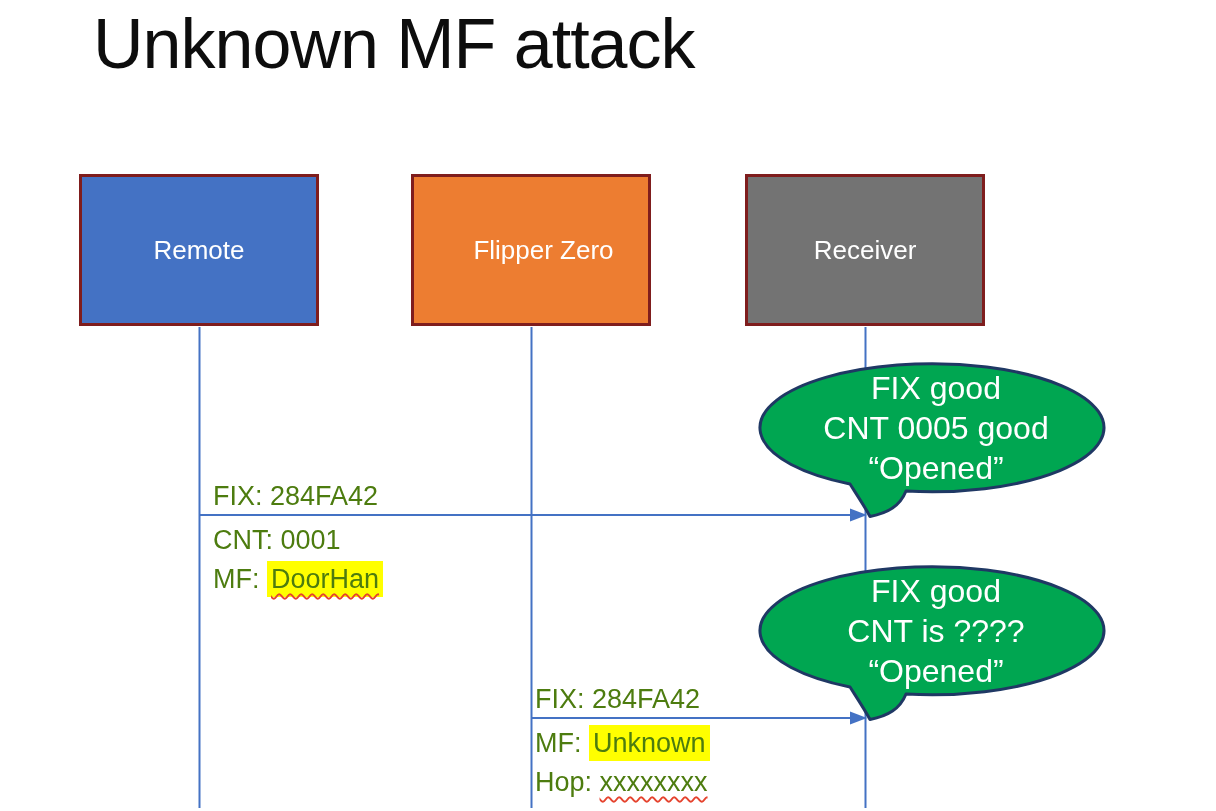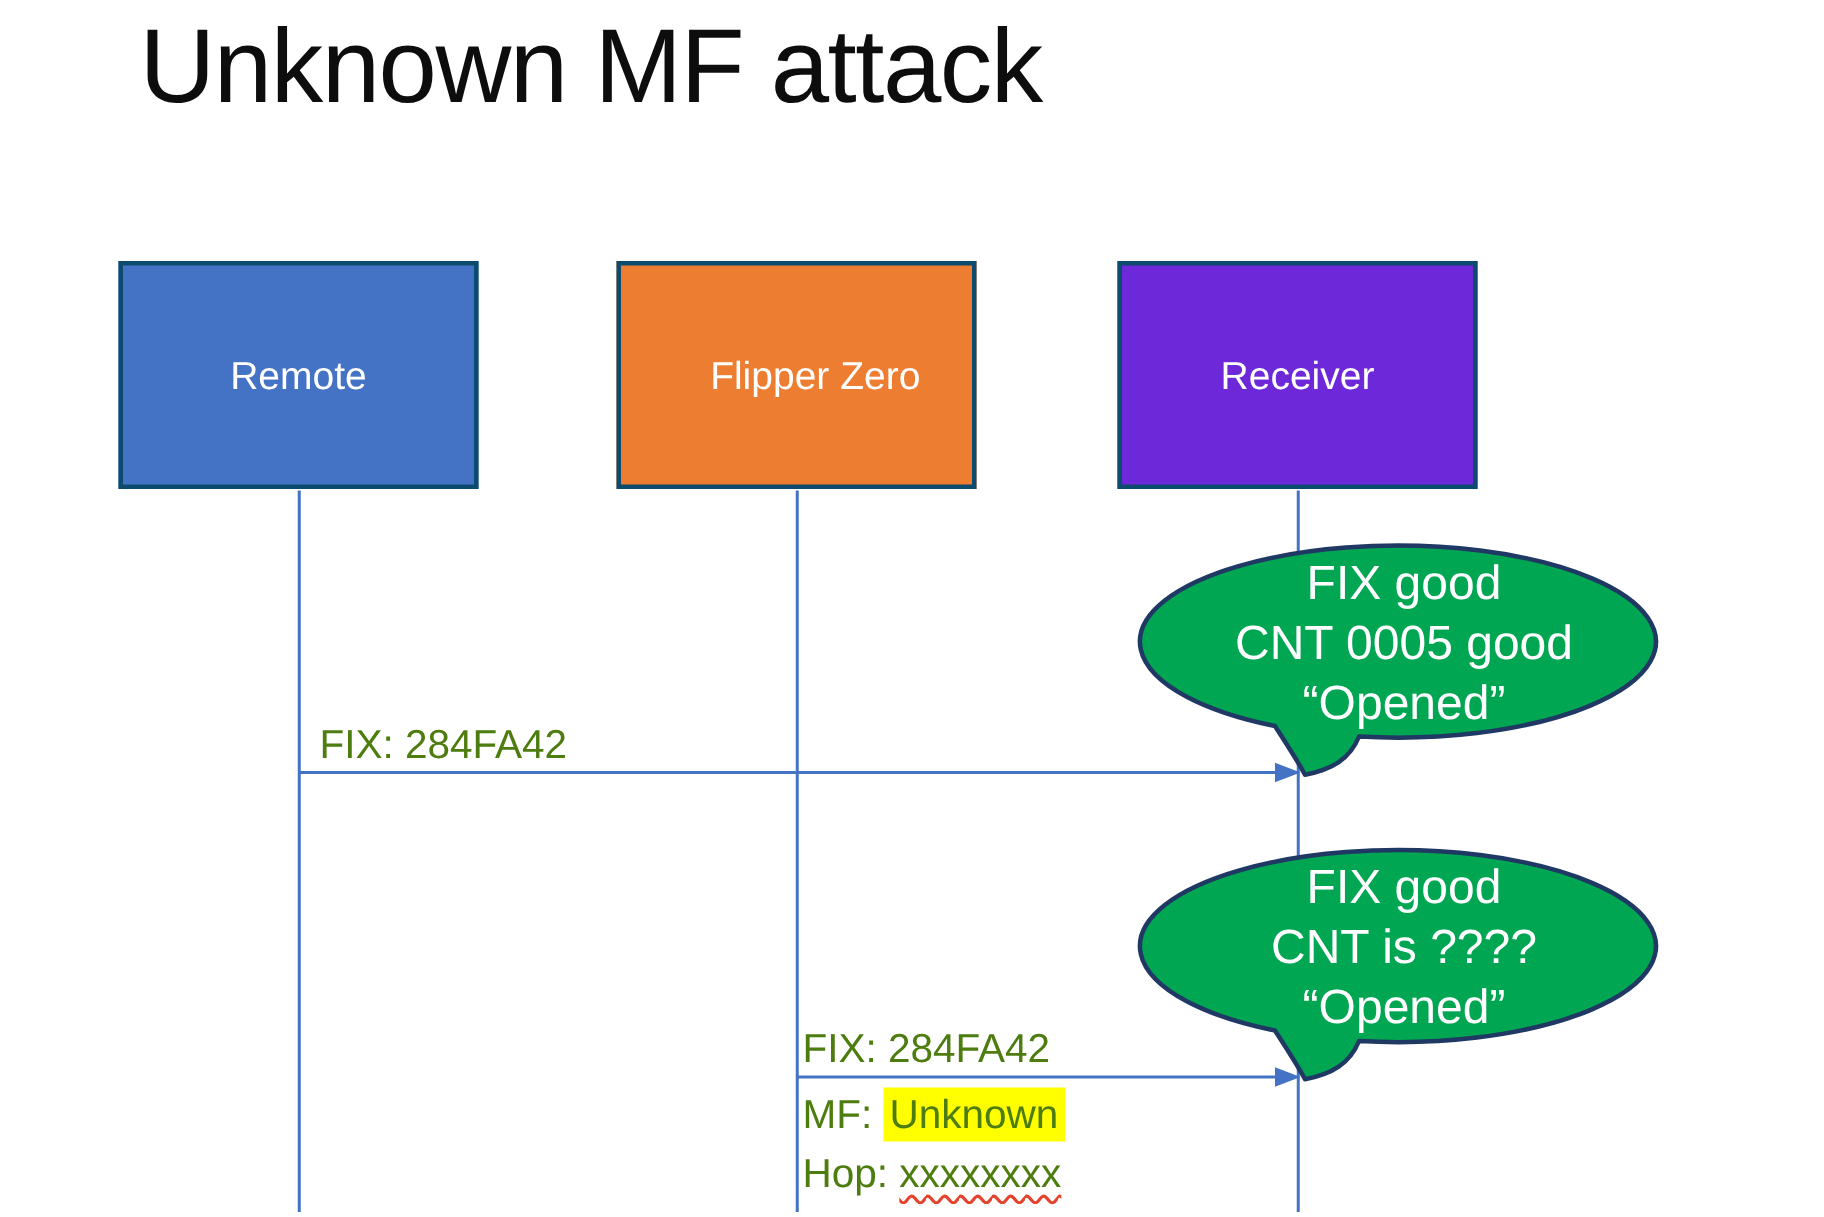--- a/index.html
+++ b/index.html
@@ -7,27 +7,27 @@
     position:relative;width:1216px;height:811px;background:#ffffff;
     font-family:"Liberation Sans",sans-serif;overflow:hidden;margin-left:38px;
   }
   .title{
     position:absolute;left:55px;top:4px;margin:0;
     font-size:70px;font-weight:300;letter-spacing:-1px;color:#0d0d0d;
     font-family:"Liberation Sans",sans-serif;white-space:nowrap;
   }
   .actor{
     position:absolute;top:174px;width:240px;height:152px;
-    border:3px solid #0c4a6e;box-sizing:border-box;
+    border:3px solid #7f1d1d;box-sizing:border-box;
     display:flex;align-items:center;justify-content:center;
   }
   .actor span{color:#ffffff;font-size:26px;}
   .actor-remote{left:41px;background:#4472C4;}
   .actor-flipper{left:373px;background:#ED7D31;padding-left:25px;}
-  .actor-receiver{left:707px;background:#6d28d9;}
+  .actor-receiver{left:707px;background:#737373;}
   #overlay{position:absolute;left:0;top:0;width:1216px;height:811px;}
   .msg{
     position:absolute;color:#4d7c0f;font-size:27px;line-height:39px;white-space:nowrap;
   }
   .msg-above-1{left:175px;top:477px;}
   .msg-below-1{left:175px;top:521px;}
   .msg-above-2{left:497px;top:680px;}
   .msg-below-2{left:497px;top:724px;}
   .hl{background:#FFFF00;padding:3px 4px;}
   .sq{
@@ -76,20 +76,24 @@
     </g>
 
     <line x1="161" y1="515" x2="813" y2="515" stroke="#4472C4" stroke-width="2"></line>
     <polygon points="812,508.5 829,515 812,521.5" fill="#4472C4"></polygon>
 
     <line x1="493" y1="718" x2="813" y2="718" stroke="#4472C4" stroke-width="2"></line>
     <polygon points="812,711.5 829,718 812,724.5" fill="#4472C4"></polygon>
   </svg>
 
   <div class="msg msg-above-1">FIX: 284FA42</div>
+  <div class="msg msg-below-1">
+    <div><span>CNT: </span><span>0001</span></div>
+    <div><span>MF: </span><span class="hl sq">DoorHan</span></div>
+  </div>
 
   <div class="msg msg-above-2">FIX: 284FA42</div>
   <div class="msg msg-below-2">
     <div><span>MF: </span><span class="hl">Unknown</span></div>
     <div><span>Hop: </span><span class="sq">xxxxxxxx</span></div>
   </div>
 
   <div class="bubble-text bubble-text-1">
     <div>FIX good</div>
     <div>CNT 0005 good</div>

